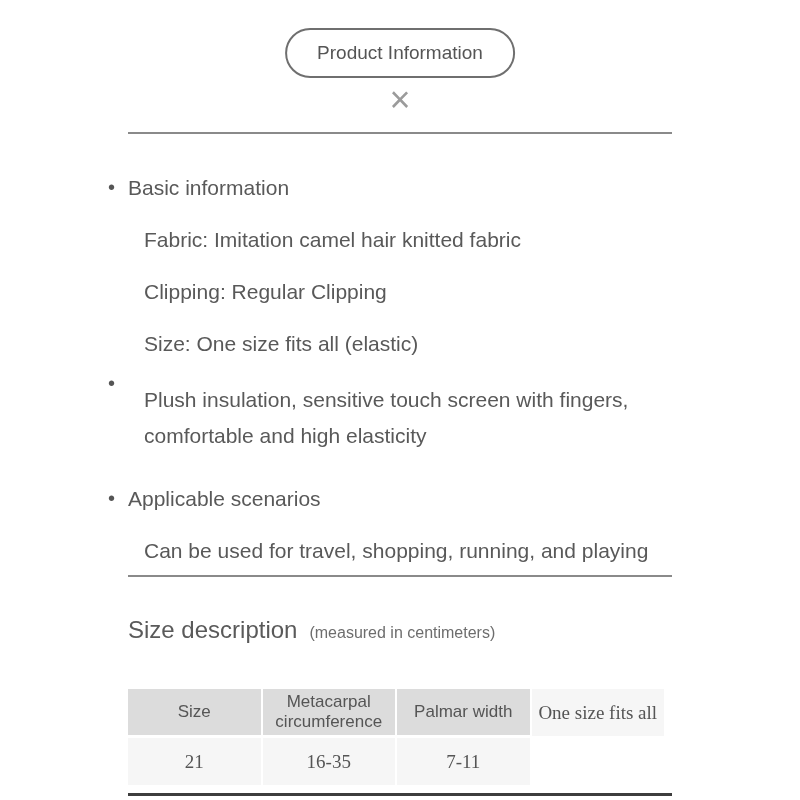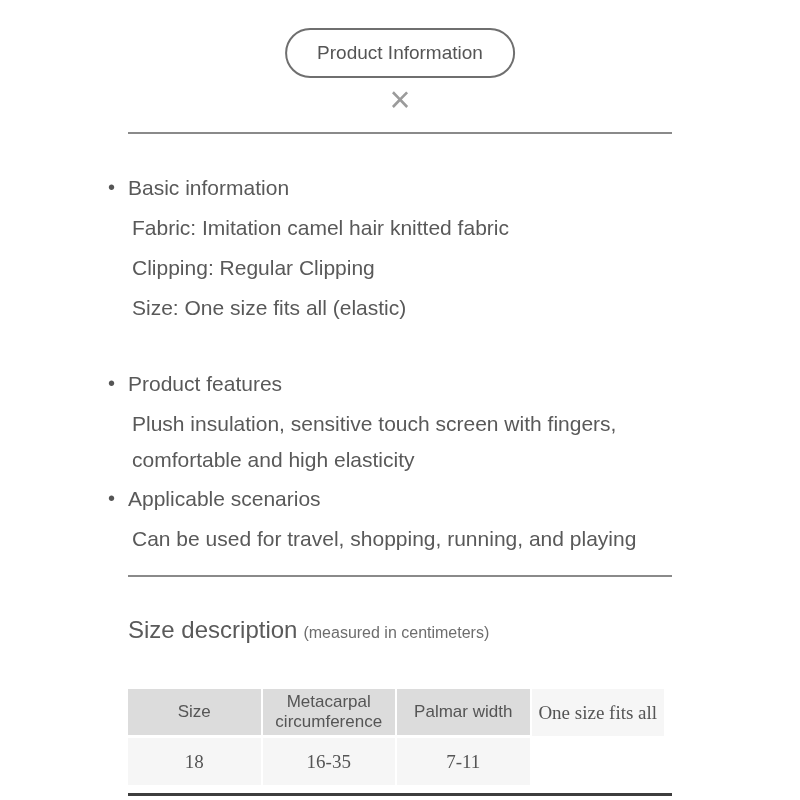--- a/index.html
+++ b/index.html
@@ -59,33 +59,33 @@
   .section-2 { top: 366px; }
   .section-3 { top: 481px; }
   .section .heading { position: relative; }
   .section .bullet {
     position: absolute;
     left: -20px;
     top: -1px;
     font-size: 20px;
     color: #555555;
   }
-  .section p { margin: 4px; }
+  .section p { margin: 16px; }
   .size-desc {
     position: absolute;
     left: 128px;
     top: 616px;
     color: #5a5a5a;
     font-size: 24px;
     white-space: nowrap;
   }
   .size-desc .note {
     font-size: 16px;
     color: #6d6d6d;
-    margin-left: 6px;
+    margin-left: 12px;
   }
   .size-table {
     position: absolute;
     left: 128px;
     top: 689px;
     width: 536px;
     display: grid;
     grid-template-columns: 1fr 1fr 1fr 1fr;
     grid-column-gap: 2px;
     grid-row-gap: 2px;
@@ -145,21 +145,20 @@
       <span>Basic information</span>
     </div>
     <p>Fabric: Imitation camel hair knitted fabric</p>
     <p>Clipping: Regular Clipping</p>
     <p>Size: One size fits all (elastic)</p>
   </div>
 
   <div class="section section-2">
     <div class="heading">
       <span class="bullet">•</span>
-      <span>Product features</span>
     </div>
     <p>Plush insulation, sensitive touch screen with fingers, comfortable and high elasticity</p>
   </div>
 
   <div class="section section-3">
     <div class="heading">
       <span class="bullet">•</span>
       <span>Applicable scenarios</span>
     </div>
     <p>Can be used for travel, shopping, running, and playing</p>
@@ -169,20 +168,20 @@
 
   <div class="size-desc">
     <span>Size description</span><span class="note">(measured in centimeters)</span>
   </div>
 
   <div class="size-table">
     <div class="th">Size</div>
     <div class="th">Metacarpal circumference</div>
     <div class="th">Palmar width</div>
     <div class="td">One size fits all</div>
-    <div class="td">18</div>
+    <div class="td">21</div>
     <div class="td">16-35</div>
     <div class="td">7-11</div>
   </div>
 
   <div class="bottom-line"></div>
 
 </div>
 
 </body></html>

